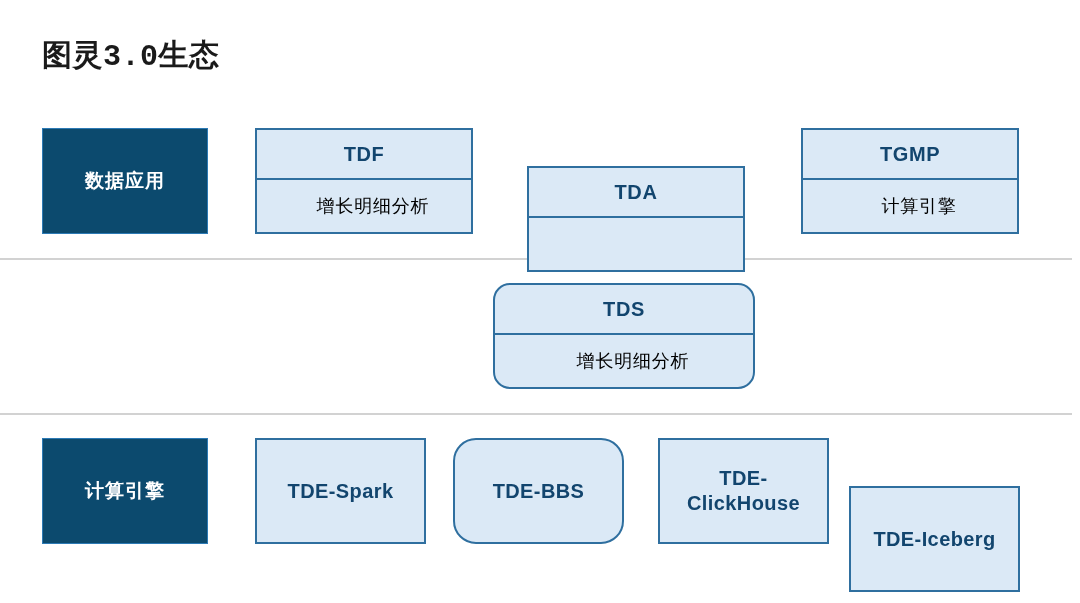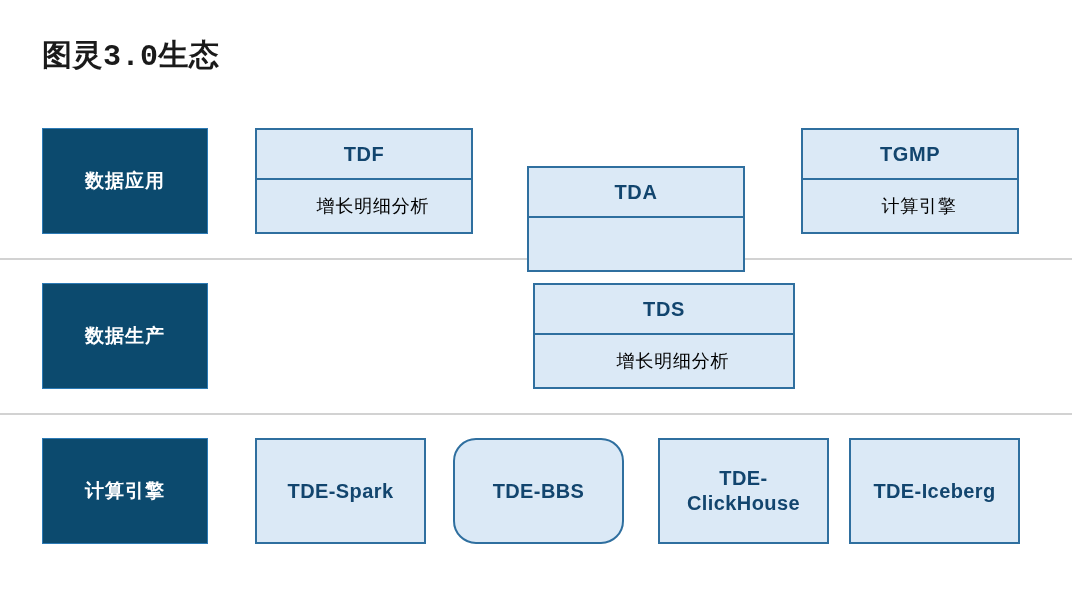--- a/index.html
+++ b/index.html
@@ -126,27 +126,27 @@
     padding: 0 8px;
     box-sizing: border-box;
   }
 
   
   .c-tdf   { left: 255px;  width: 218px; }
   .c-tda   { left: 527px;  width: 218px; margin-top: 38px; }
   .c-tgmp  { left: 801px;  width: 218px; }
 
   
-  .c-tds   { left: 533px;  width: 262px; }
+  .c-tds   { left: 493px;  width: 262px; border-radius: 17px; }
 
   
   .c-spark  { left: 255px; width: 171px; }
   .c-bbs    { left: 453px; width: 171px; border-radius: 23px; }
   .c-click  { left: 658px; width: 171px; }
-  .c-ice    { left: 849px; width: 171px; }
+  .c-ice    { left: 849px; width: 171px; margin-top: 48px; }
 </style>
 </head>
 <body>
 
 <div class="slide">
 
   <div class="page-title">图灵3.0生态</div>
 
   <div class="separator sep-1"></div>
   <div class="separator sep-2"></div>
@@ -166,21 +166,20 @@
 
     <div class="card c-tgmp">
       <div class="card-head">TGMP</div>
       <div class="card-body">计算引擎</div>
     </div>
 
   </div>
 
   <div class="row row-prod">
 
-    <div class="cat-label">数据生产</div>
 
     <div class="card c-tds">
       <div class="card-head">TDS</div>
       <div class="card-body">增长明细分析</div>
     </div>
 
   </div>
 
   <div class="row row-engine">
 

